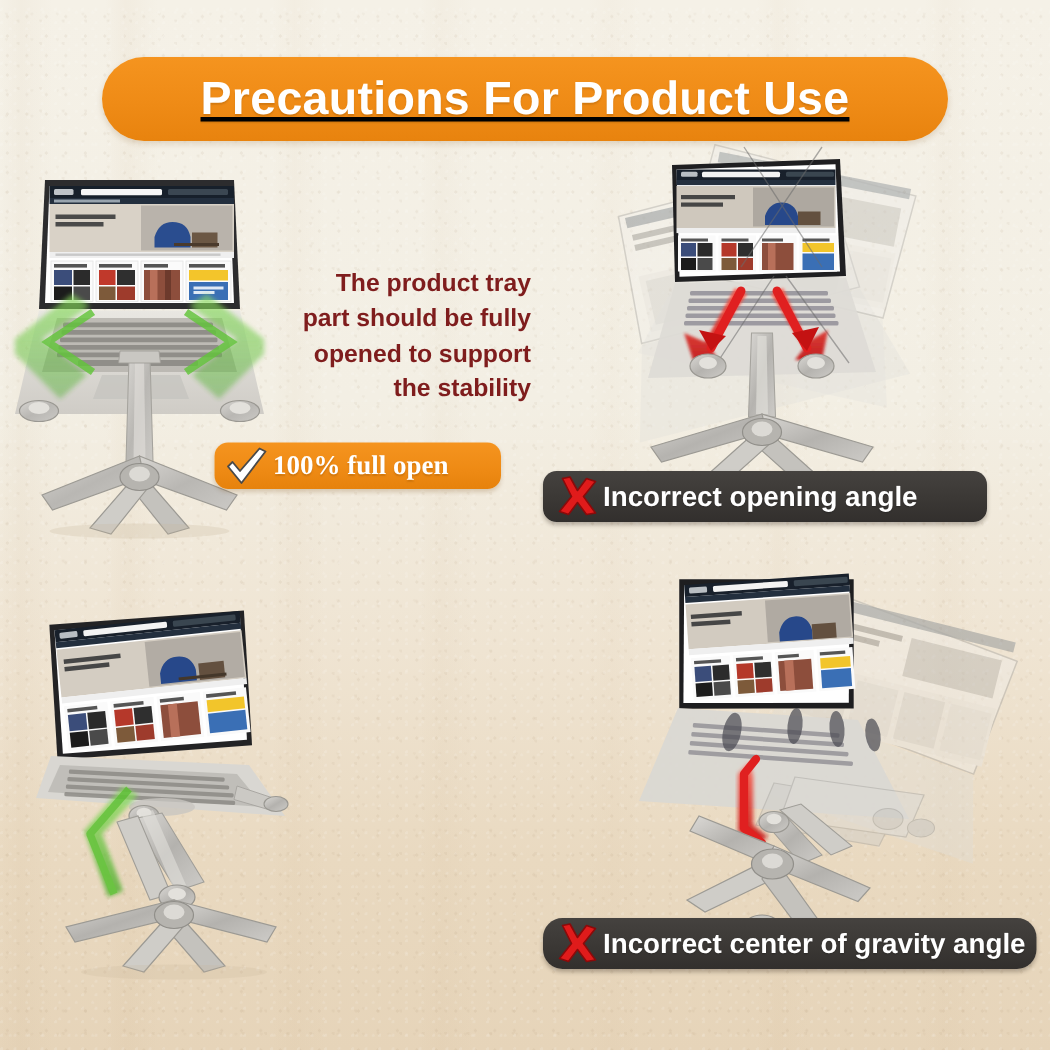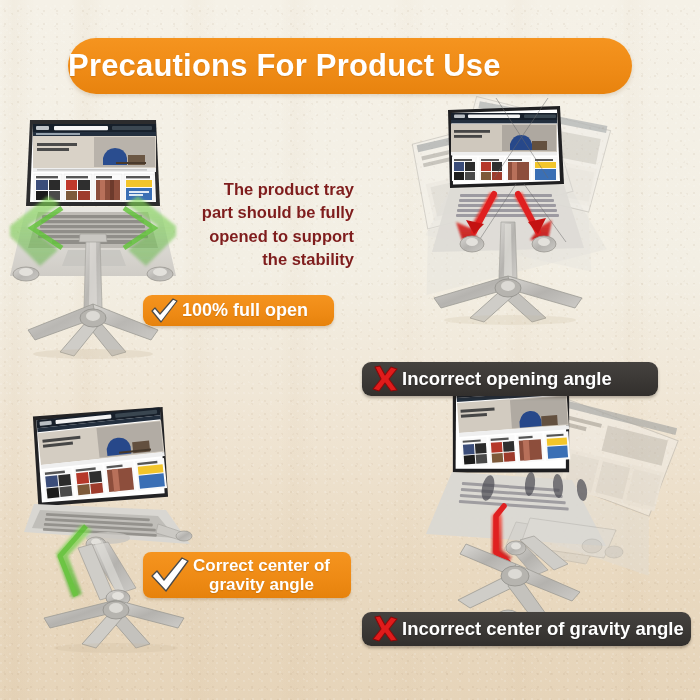--- a/index.html
+++ b/index.html
@@ -34,22 +34,23 @@
       radial-gradient(circle at 82% 92%,rgba(150,120,85,.22) 0 1px,transparent 1px),
       radial-gradient(circle at 25% 55%,rgba(150,120,85,.16) 0 1px,transparent 1px);
     background-size:9px 9px,13px 13px,11px 11px,15px 15px,17px 17px;
   }
 
   
   .header-pill{
     position:absolute;left:68px;top:38px;width:564px;height:56px;
     background:linear-gradient(180deg,#f5941f 0%,#ef8b16 55%,#e8830e 100%);
     border-radius:28px;
-    display:flex;align-items:center;justify-content:flex-start;
+    display:flex;align-items:center;justify-content:center;
     box-shadow:0 2px 4px rgba(120,70,10,.18);
+    text-decoration:underline;
   }
   .header-pill .t{
     color:#fff;font-size:31px;font-weight:bold;letter-spacing:.2px;
     text-shadow:0 1px 1px rgba(130,70,0,.25);white-space:nowrap;
   }
 
   
   .caption{
     position:absolute;text-align:right;color:#7f1d1d;
     font-size:16.5px;line-height:1.42;font-weight:600;white-space:pre-line;
@@ -61,29 +62,29 @@
   .badge{position:absolute;display:flex;align-items:center;border-radius:9px;}
   .badge.good{
     background:linear-gradient(180deg,#f5941f 0%,#ee8a14 60%,#e6820c 100%);
     box-shadow:0 2px 3px rgba(120,70,10,.22);
   }
   .badge.bad{
     background:linear-gradient(180deg,#45423f 0%,#3a3734 60%,#322f2d 100%);
     box-shadow:0 2px 3px rgba(40,30,20,.30);
   }
   .badge .lbl{color:#fff;font-weight:bold;text-shadow:0 1px 1px rgba(0,0,0,.22);}
-  .badge.good .lbl{text-shadow:0 1px 1px rgba(140,75,0,.3);}
+  .badge.good .lbl{text-shadow:0 1px 1px rgba(140,75,0,.3);font-family:Liberation Serif, serif;}
 
   #badge-open{left:143px;top:295px;width:185px;height:31px;padding-left:6px;}
   #badge-open .lbl{font-size:18px;margin-left:3px;}
   #badge-cog{left:143px;top:552px;width:202px;height:46px;padding-left:6px;border-radius:8px;}
   #badge-cog .lbl{font-size:17px;line-height:1.14;margin-left:2px;text-align:center;}
-  #badge-openangle{left:362px;top:314px;width:288px;height:34px;padding-left:8px;margin-top:48px;}
+  #badge-openangle{left:362px;top:314px;width:288px;height:34px;padding-left:8px;}
   #badge-openangle .lbl{font-size:18.5px;margin-left:2px;}
-  #badge-cogangle{left:362px;top:612px;width:321px;height:34px;padding-left:8px;}
+  #badge-cogangle{left:362px;top:612px;width:321px;height:34px;padding-left:8px;border-radius:13px;}
   #badge-cogangle .lbl{font-size:18.5px;margin-left:2px;}
 
   .ck{flex:0 0 auto;display:block;}
   .xx{flex:0 0 auto;display:block;}
 
   
   .scene{position:absolute;}
   #scene-tl{left:8px;top:108px;width:170px;height:250px;}
   #scene-tr{left:398px;top:92px;width:296px;height:232px;}
   #scene-bl{left:8px;top:392px;width:196px;height:268px;}
@@ -586,27 +587,20 @@
     <span class="lbl">100% full open</span>
   </div>
 
   <div class="badge bad" id="badge-openangle">
     <svg class="xx" width="30" height="28" viewBox="0 0 30 28">
       <path d="M5 2 L10 1 L15 10 L21 2 L27 4 L19 14 L27 25 L21 26 L15 18 L9 26 L3 24 L11 14 Z" fill="#e01b1b" stroke="#8a0a0a" stroke-width="1.1" stroke-linejoin="round"></path>
     </svg>
     <span class="lbl">Incorrect opening angle</span>
   </div>
 
-  <div class="badge good" id="badge-cog">
-    <svg class="ck" width="42" height="38" viewBox="0 0 42 38">
-      <path d="M3 20 L8 15 L15 24 L33 2 L39 5 L17 35 Z" fill="#ffffff" stroke="#4a4a4a" stroke-width="1.3" stroke-linejoin="round"></path>
-    </svg>
-    <span class="lbl" style="white-space:pre-line;">Correct center of
-gravity angle</span>
-  </div>
 
   <div class="badge bad" id="badge-cogangle">
     <svg class="xx" width="30" height="28" viewBox="0 0 30 28">
       <path d="M5 2 L10 1 L15 10 L21 2 L27 4 L19 14 L27 25 L21 26 L15 18 L9 26 L3 24 L11 14 Z" fill="#e01b1b" stroke="#8a0a0a" stroke-width="1.1" stroke-linejoin="round"></path>
     </svg>
     <span class="lbl">Incorrect center of gravity angle</span>
   </div>
 
 </div>
 

